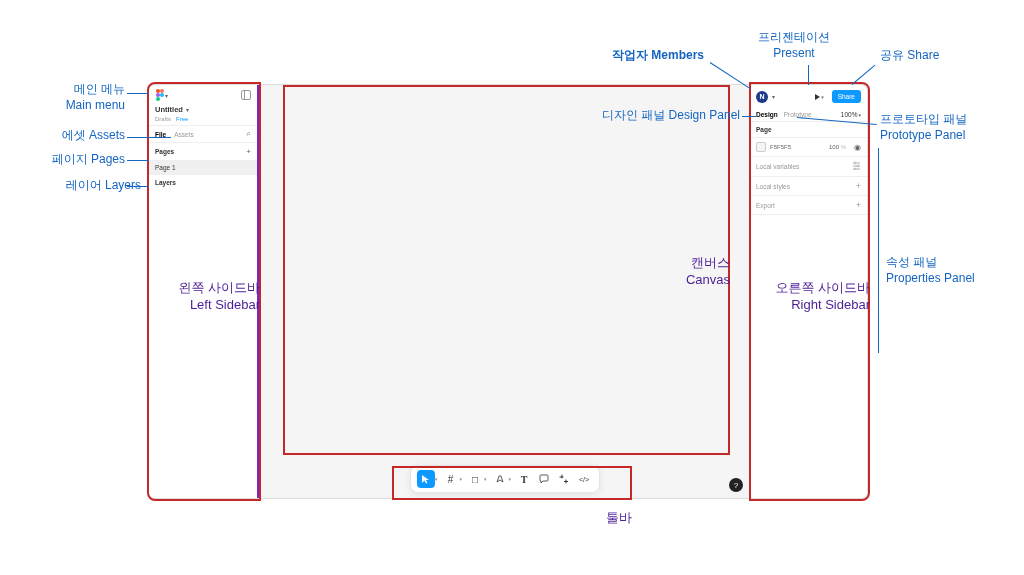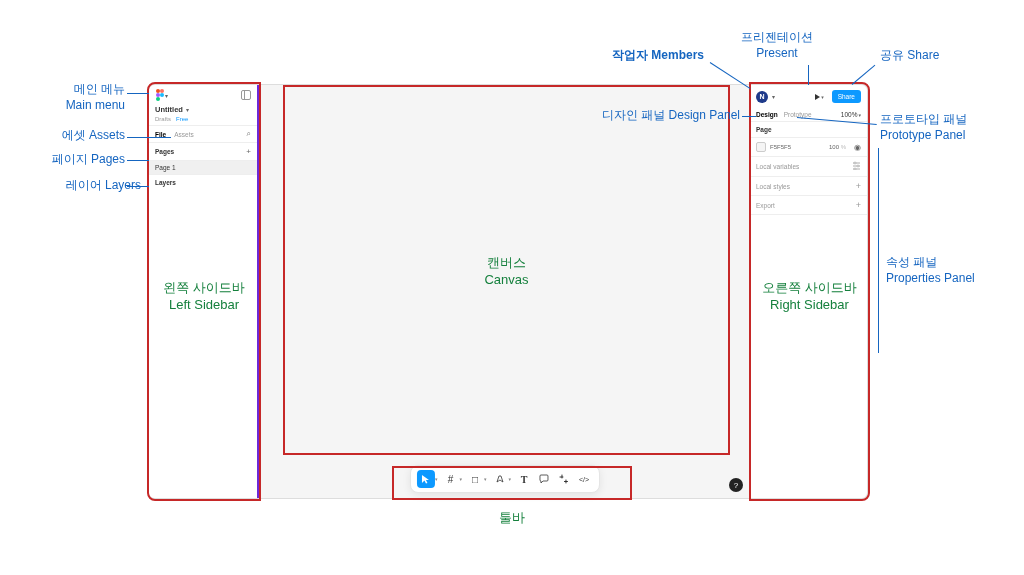--- a/index.html
+++ b/index.html
@@ -111,22 +111,22 @@
   .callout {
     position:absolute;
     font-size:12px;
     color:#1565c0;
     line-height:1.3;
     white-space:nowrap;
     text-align:left;
   }
   .callout.r { text-align:right; }
   .callout.red-box {
-    color:#15803d;
-    text-align:center;
+    color:#4c1d95;
+    text-align:right;
     font-size:13px;
     line-height:1.3;
   }
   .red-outline {
     position:absolute;
     border:2px solid #c62828;
     pointer-events:none;
   }
   .blue-line {
     position:absolute;
@@ -302,21 +302,21 @@
 <div class="callout r" style="left:36px; top:178px; width:105px;">
   <span>레이어</span> <span>Layers</span>
 </div>
 <div class="blue-line" style="left:127px; top:186px; width:22px;"></div>
 
 <div class="callout" style="left:612px; top:48px; text-align:center;font-weight:bold;">
   <span>작업자</span> <span>Members</span>
 </div>
 <div class="blue-line" style="left:710px; top:62px; width:48px; transform:rotate(33deg); transform-origin:left center;"></div>
 
-<div class="callout" style="left:741px; top:30px; text-align:center;">
+<div class="callout" style="left:758px; top:30px; text-align:center;">
   <div>프리젠테이션</div>
     <div>Present</div>
 </div>
 <div class="blue-line v" style="left:808px; top:65px; height:20px;"></div>
 
 <div class="callout" style="left:880px; top:48px;">
   <span>공유</span> <span>Share</span>
 </div>
 <div class="blue-line" style="left:852px; top:84px; width:30px; transform:rotate(-40deg); transform-origin:left center;"></div>
 

